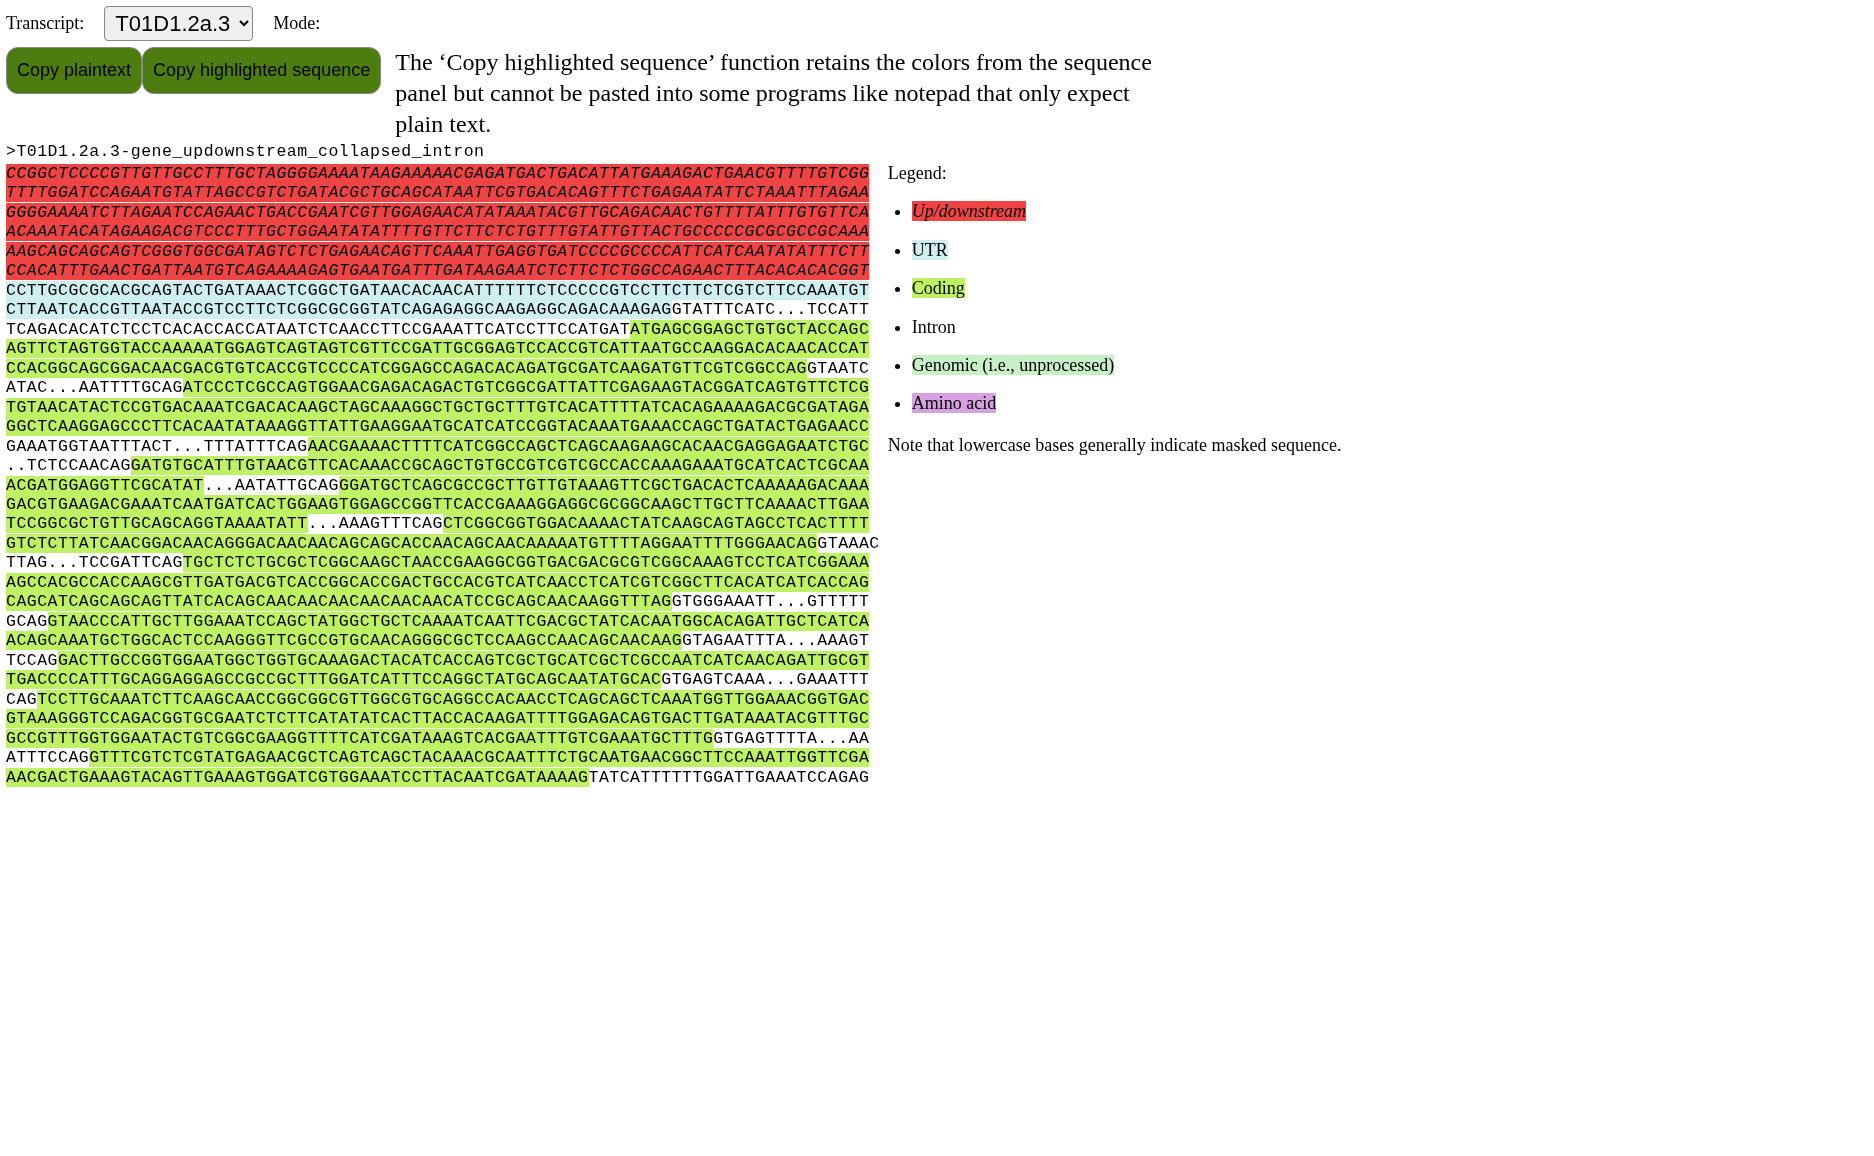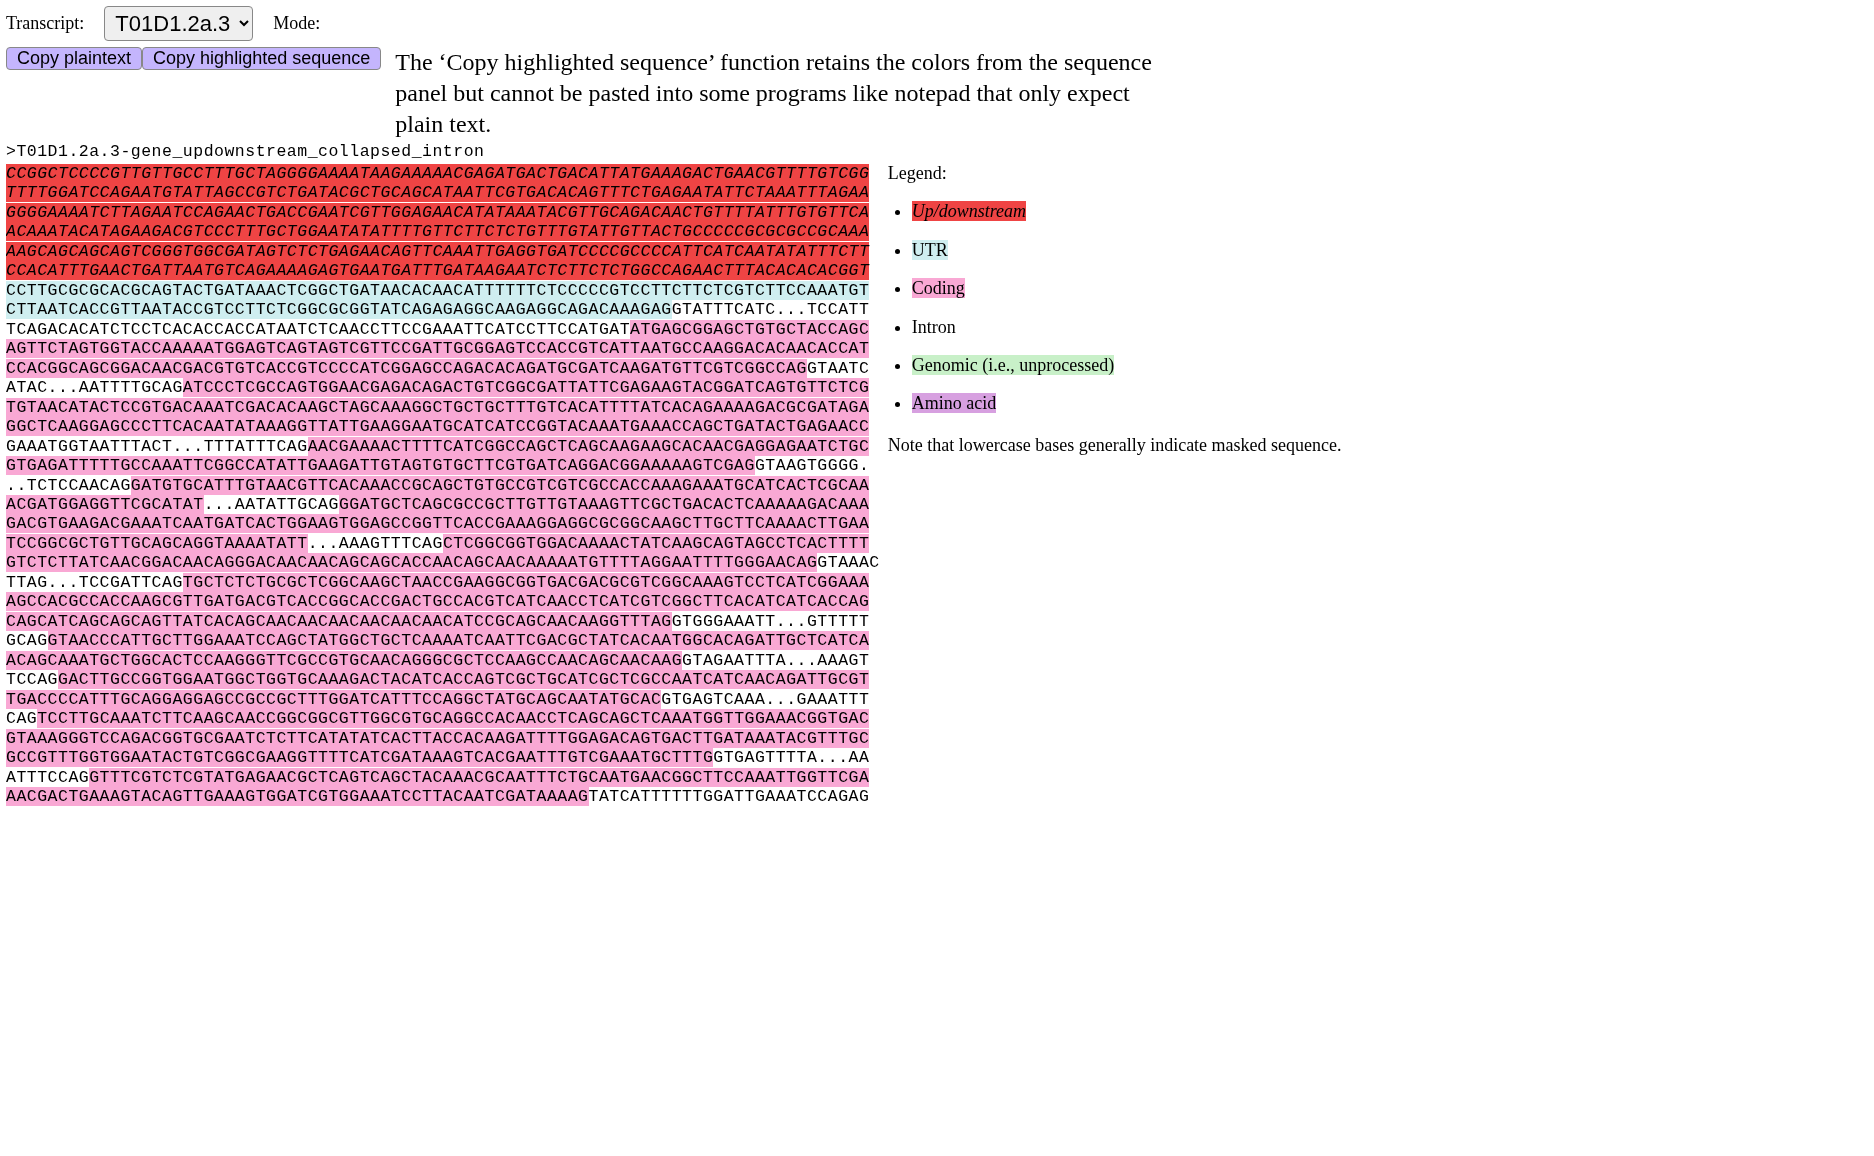--- a/index.html
+++ b/index.html
@@ -18,24 +18,24 @@
   label { font-size: 18px; }
   select {
     font-size: 22px;
     padding: 3px 6px;
     border: 1px solid #888;
     border-radius: 4px;
     background: #efefef;
   }
   button {
     font-size: 18px;
-    padding: 0 10px;
+    padding: 12px 10px;
     border: 1px solid #888;
-    border-radius: 4px;
-    background: #c4b5fd;
+    border-radius: 12px;
+    background: #4d7c0f;
     cursor: pointer;
   }
   .btn-row { margin-top: 6px; display:flex; align-items:flex-start; }
   .note {
     font-size: 24px;
     max-width: 780px;
     margin-left: 14px;
   }
   .main-row { display:flex; align-items:flex-start; }
   .seq-panel {
@@ -50,21 +50,21 @@
   .legend-panel {
     margin-left: 8px;
     font-size: 18px;
     max-width: 520px;
   }
   .legend-title { margin: 0 0 10px 0; }
   .legend-panel ul { margin: 10px 0 14px 24px; padding:0; }
   .legend-panel li { margin: 15px 0; }
   .hl-up   { background:#ef4444;font-style:italic; }
   .hl-utr  { background:#cfeef0; }
-  .hl-cds  { background:#f9a8d4; }
+  .hl-cds  { background:#bef264; }
   .hl-gen  { background:#c8f0c8; }
   .hl-aa   { background:#d7a0e0; }
   .plain   { background:transparent; }
 </style>
 </head>
 <body>
 
 <div class="controls">
   <label>Transcript:</label>
   <select>
@@ -91,21 +91,20 @@
       <div><span class="hl-up">CCACATTTGAACTGATTAATGTCAGAAAAGAGTGAATGATTTGATAAGAATCTCTTCTCTGGCCAGAACTTTACACACACGGT</span></div>
       <div><span class="hl-utr">CCTTGCGCGCACGCAGTACTGATAAACTCGGCTGATAACACAACATTTTTTCTCCCCCGTCCTTCTTCTCGTCTTCCAAATGT</span></div>
       <div><span class="hl-utr">CTTAATCACCGTTAATACCGTCCTTCTCGGCGCGGTATCAGAGAGGCAAGAGGCAGACAAAGAG</span><span class="plain">GTATTTCATC...TCCATT</span></div>
       <div><span class="plain">TCAGACACATCTCCTCACACCACCATAATCTCAACCTTCCGAAATTCATCCTTCCATGAT</span><span class="hl-cds">ATGAGCGGAGCTGTGCTACCAGC</span></div>
       <div><span class="hl-cds">AGTTCTAGTGGTACCAAAAATGGAGTCAGTAGTCGTTCCGATTGCGGAGTCCACCGTCATTAATGCCAAGGACACAACACCAT</span></div>
       <div><span class="hl-cds">CCACGGCAGCGGACAACGACGTGTCACCGTCCCCATCGGAGCCAGACACAGATGCGATCAAGATGTTCGTCGGCCAG</span><span class="plain">GTAATC</span></div>
       <div><span class="plain">ATAC...AATTTTGCAG</span><span class="hl-cds">ATCCCTCGCCAGTGGAACGAGACAGACTGTCGGCGATTATTCGAGAAGTACGGATCAGTGTTCTCG</span></div>
       <div><span class="hl-cds">TGTAACATACTCCGTGACAAATCGACACAAGCTAGCAAAGGCTGCTGCTTTGTCACATTTTATCACAGAAAAGACGCGATAGA</span></div>
       <div><span class="hl-cds">GGCTCAAGGAGCCCTTCACAATATAAAGGTTATTGAAGGAATGCATCATCCGGTACAAATGAAACCAGCTGATACTGAGAACC</span></div>
       <div><span class="plain">GAAATGGTAATTTACT...TTTATTTCAG</span><span class="hl-cds">AACGAAAACTTTTCATCGGCCAGCTCAGCAAGAAGCACAACGAGGAGAATCTGC</span></div>
-      <div><span class="hl-cds">GTGAGATTTTTGCCAAATTCGGCCATATTGAAGATTGTAGTGTGCTTCGTGATCAGGACGGAAAAAGTCGAG</span><span class="plain">GTAAGTGGGG.</span></div>
       <div><span class="plain">..TCTCCAACAG</span><span class="hl-cds">GATGTGCATTTGTAACGTTCACAAACCGCAGCTGTGCCGTCGTCGCCACCAAAGAAATGCATCACTCGCAA</span></div>
       <div><span class="hl-cds">ACGATGGAGGTTCGCATAT</span><span class="plain">...AATATTGCAG</span><span class="hl-cds">GGATGCTCAGCGCCGCTTGTTGTAAAGTTCGCTGACACTCAAAAAGACAAA</span></div>
       <div><span class="hl-cds">GACGTGAAGACGAAATCAATGATCACTGGAAGTGGAGCCGGTTCACCGAAAGGAGGCGCGGCAAGCTTGCTTCAAAACTTGAA</span></div>
       <div><span class="hl-cds">TCCGGCGCTGTTGCAGCAGGTAAAATATT</span><span class="plain">...AAAGTTTCAG</span><span class="hl-cds">CTCGGCGGTGGACAAAACTATCAAGCAGTAGCCTCACTTTT</span></div>
       <div><span class="hl-cds">GTCTCTTATCAACGGACAACAGGGACAACAACAGCAGCACCAACAGCAACAAAAATGTTTTAGGAATTTTGGGAACAG</span><span class="plain">GTAAAC</span></div>
       <div><span class="plain">TTAG...TCCGATTCAG</span><span class="hl-cds">TGCTCTCTGCGCTCGGCAAGCTAACCGAAGGCGGTGACGACGCGTCGGCAAAGTCCTCATCGGAAA</span></div>
       <div><span class="hl-cds">AGCCACGCCACCAAGCGTTGATGACGTCACCGGCACCGACTGCCACGTCATCAACCTCATCGTCGGCTTCACATCATCACCAG</span></div>
       <div><span class="hl-cds">CAGCATCAGCAGCAGTTATCACAGCAACAACAACAACAACAACATCCGCAGCAACAAGGTTTAG</span><span class="plain">GTGGGAAATT...GTTTTT</span></div>
       <div><span class="plain">GCAG</span><span class="hl-cds">GTAACCCATTGCTTGGAAATCCAGCTATGGCTGCTCAAAATCAATTCGACGCTATCACAATGGCACAGATTGCTCATCA</span></div>
       <div><span class="hl-cds">ACAGCAAATGCTGGCACTCCAAGGGTTCGCCGTGCAACAGGGCGCTCCAAGCCAACAGCAACAAG</span><span class="plain">GTAGAATTTA...AAAGT</span></div>

